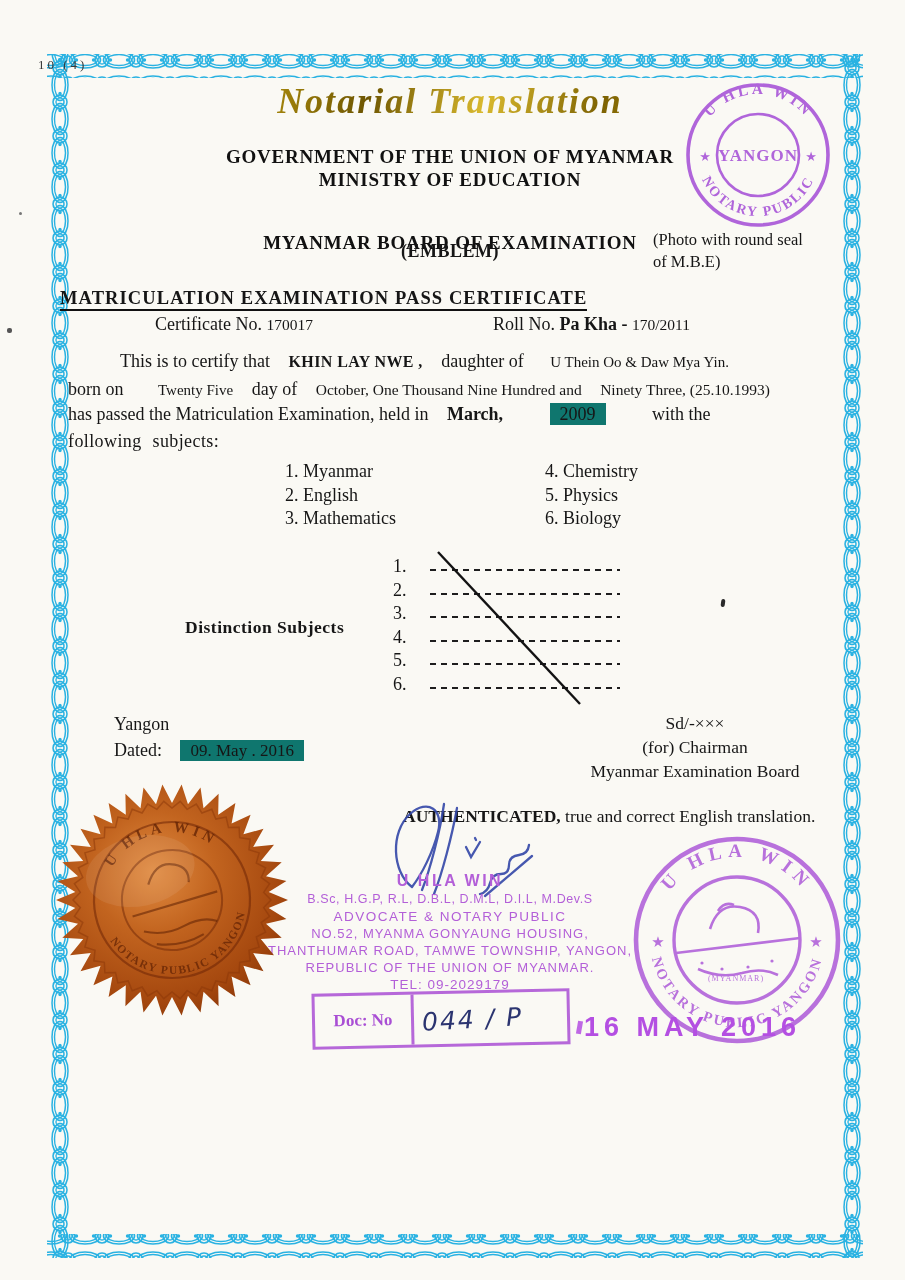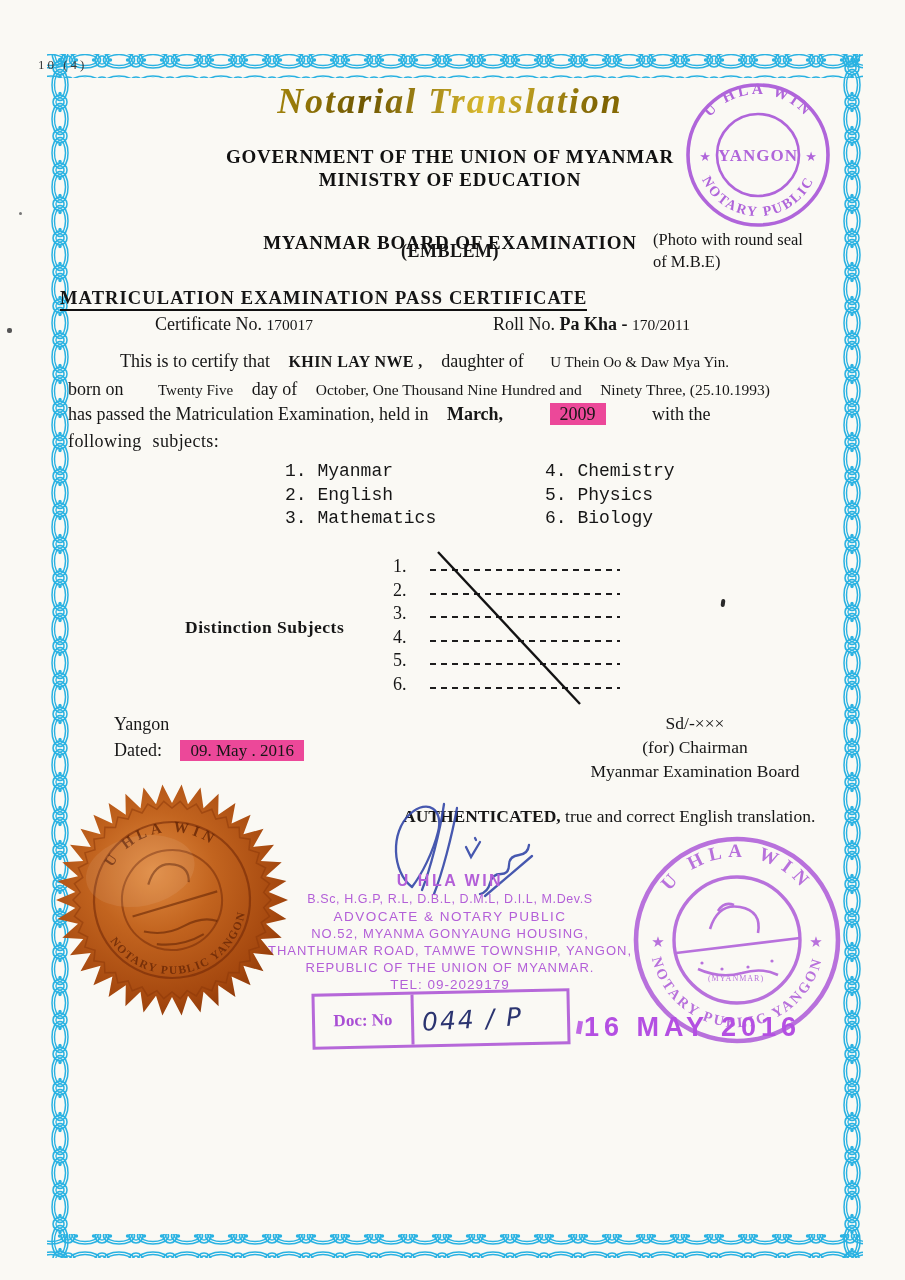--- a/index.html
+++ b/index.html
@@ -18,22 +18,22 @@
   .emblem{left:60px;width:780px;text-align:center;font-weight:bold;font-size:18px;letter-spacing:.5px;}
   .photo-note{left:653px;top:229px;width:180px;font-size:16.5px;line-height:22px;}
   .cert-title-wrap{left:60px;top:288px;width:780px;text-align:left;}
   .cert-title{font-weight:bold;font-size:18.5px;letter-spacing:1.1px;border-bottom:2px solid #111;padding-bottom:1px;}
   .fs18{font-size:18px;}
   .cond{font-size:15px;}
   .cond2{font-size:15.5px;}
   .bname{font-weight:bold;font-size:16px;letter-spacing:.4px;}
   .bld{font-weight:bold;}
   .g14{margin-left:14px;} .g22{margin-left:22px;} .g30{margin-left:30px;} .g42{margin-left:42px;}
-  .whitepatch{background:#ec4899;padding:1px 10px;}
-  .subj{font-size:18px;font-family:Liberation Mono, monospace;}
+  .whitepatch{background:#0f766e;padding:1px 10px;}
+  .subj{font-size:18px;}
   .dist-label{left:185px;top:617px;font-weight:bold;font-size:17.5px;letter-spacing:.5px;}
   .drow{left:393px;width:240px;height:22px;font-size:18px;}
   .dash{position:absolute;left:37px;top:13px;width:190px;height:2.2px;
         background:repeating-linear-gradient(90deg,#1d1d1d 0 6px,transparent 6px 11px);}
   .sig-block{left:545px;width:300px;text-align:center;font-size:17.5px;}
   .auth{left:403px;top:806px;font-size:17.5px;white-space:nowrap;}
   .notary{left:225px;top:872px;width:450px;text-align:center;color:#b35fd8;
           font-family:"Liberation Sans",sans-serif;white-space:nowrap;}
   .notary div{height:17px;}
   .n1{font-size:16px;letter-spacing:2.5px;font-weight:bold;margin-bottom:3px;}

